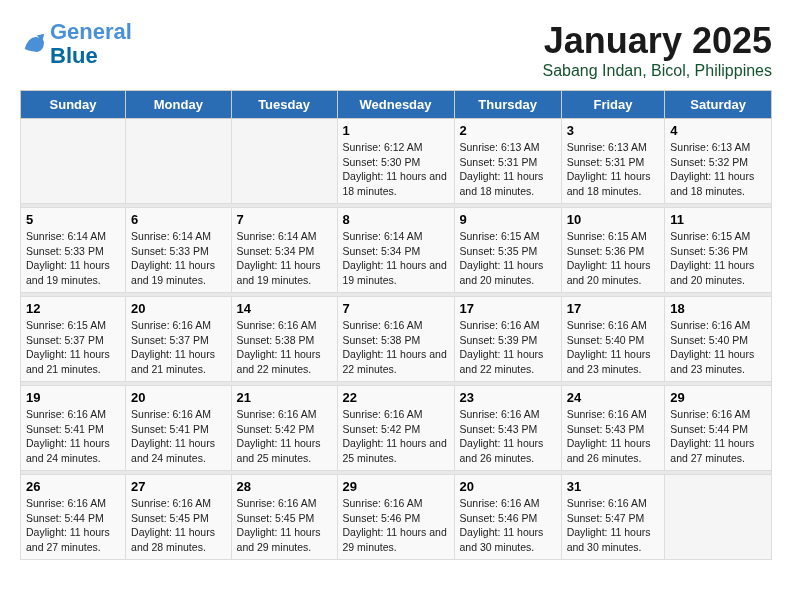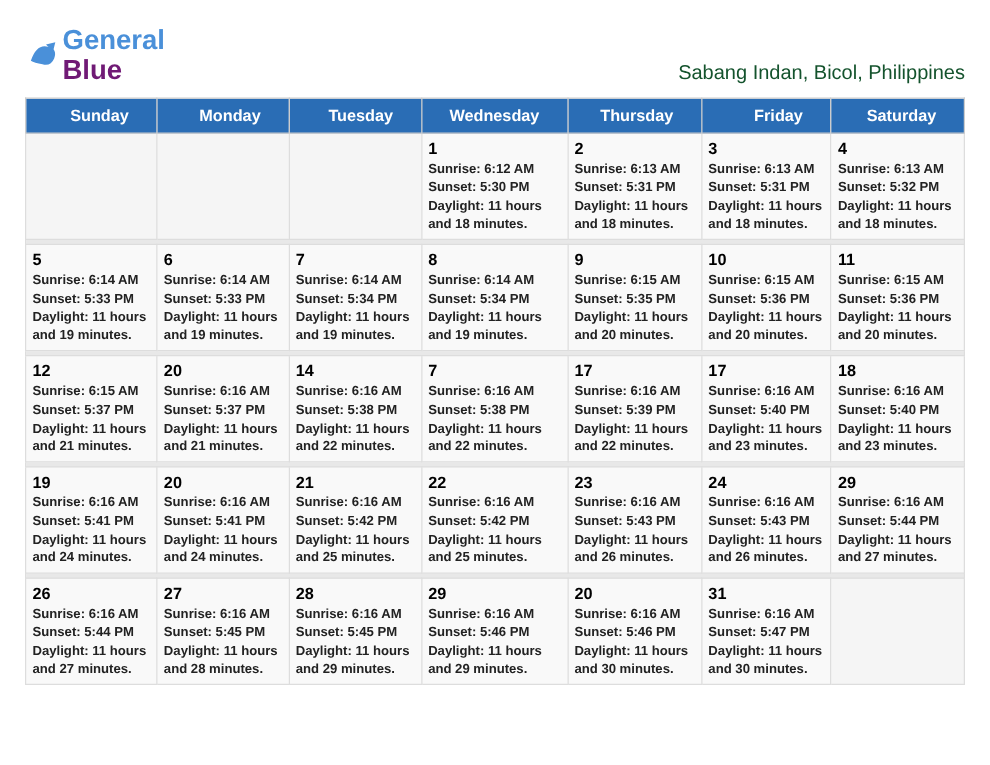--- a/index.html
+++ b/index.html
@@ -6,21 +6,21 @@
     body {
       font-family: Arial, sans-serif;
       background: #fff;
       width: 792px;
       min-height: 612px;
       padding: 20px;
     }
     .header {
       display: flex;
       justify-content: space-between;
-      align-items: flex-end;
+      align-items: flex-start;
       margin-bottom: 10px;
       gap: 44px;
     }
     .logo {
       display: flex;
       align-items: center;
     }
     .logo-text {
       font-size: 22px;
       font-weight: bold;
@@ -52,21 +52,21 @@
       width: 100%;
       border-collapse: collapse;
       font-size: 11px;
     }
     thead tr {
       background-color: #2a6db5;
       color: #fff;
     }
     thead th {
       padding: 6px 22px;
-      text-align: right;
+      text-align: center;
       font-size: 13px;
       font-weight: bold;
       border: 1px solid #ccc;
     }
     tbody tr {
       background: #fff;
     }
     tbody tr:nth-child(odd) {
       background: #f9f9f9;
     }
@@ -80,21 +80,20 @@
     .day-num {
       font-size: 13px;
       font-weight: bold;
       display: block;
       margin-bottom: 2px;
     }
     .day-info {
       font-size: 10.5px;
       color: #222;
       line-height: 1.4;
-      font-weight: bold;
     }
     .empty-cell {
       background: #f5f5f5;
     }
     .week-row td {
       height: 85px;
     }
   </style>
 </head>
 <body>
@@ -102,25 +101,26 @@
 <div class="header">
   <div class="logo">
     <svg class="logo-icon" viewBox="0 0 30 30">
       <rect x="0" y="0" width="30" height="30" fill="white"></rect>
       <path d="M5 20 Q10 5 20 8 Q28 10 25 18 Q22 25 15 23 Q8 22 5 20Z" fill="#4a90d9"></path>
       <path d="M18 6 L26 4 L24 12Z" fill="#4a90d9"></path>
     </svg>
     <div>
       <div class="logo-text">
         <span>General</span><br>
-        <span style="color:#701a75;">Blue</span>
+        <span style="color:#0369a1;">Blue</span>
       </div>
     </div>
   </div>
   <div class="title-block">
+    <h1>January 2025</h1>
     <h2>Sabang Indan, Bicol, Philippines</h2>
   </div>
 </div>
 
 <table>
   <thead>
     <tr>
       <th>Sunday</th>
       <th>Monday</th>
       <th>Tuesday</th>

